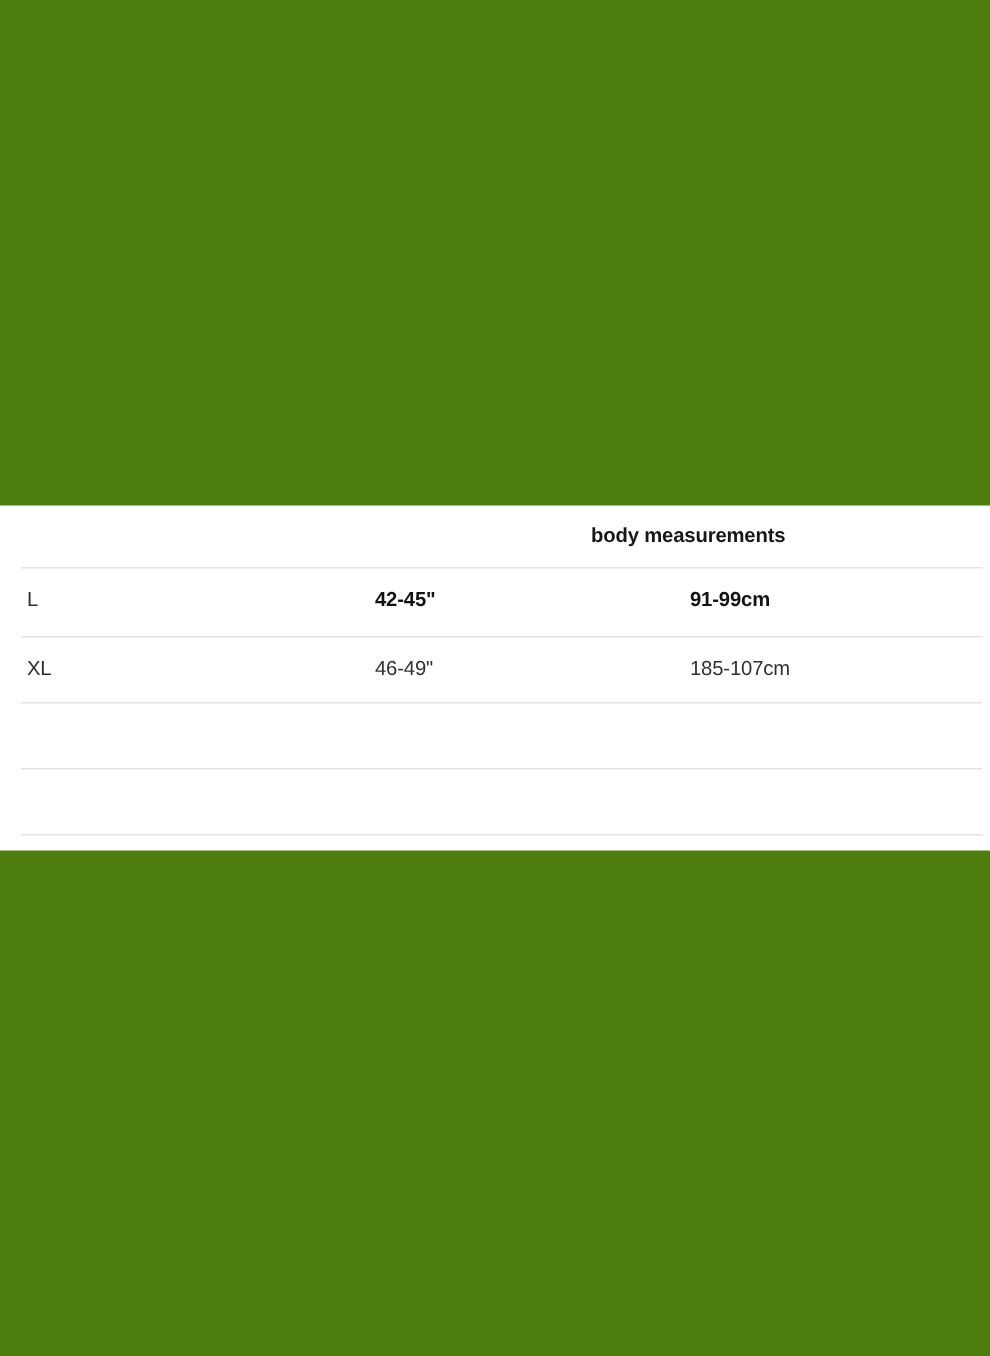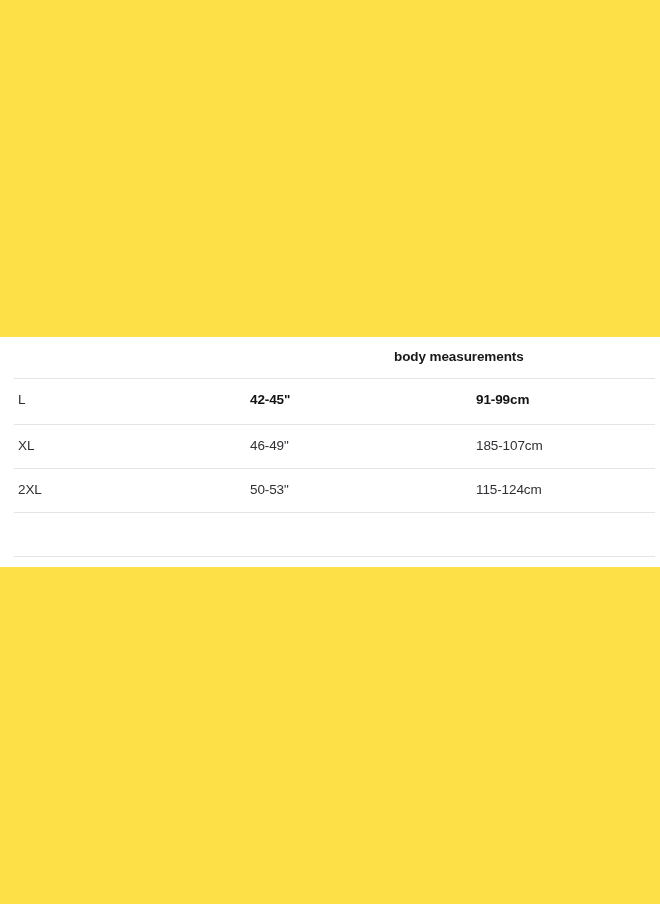--- a/index.html
+++ b/index.html
@@ -10,21 +10,21 @@
     width: 660px;
     height: 904px;
     background: #000000;
     font-family: "Liberation Sans", sans-serif;
     overflow: hidden;
   }
   #screen {
     position: relative;
     width: 660px;
     height: 904px;
-    background: #fde047;
+    background: #4d7c0f;
     text-align: center;
   }
   
   #size-chart-panel {
     position: absolute;
     left: 0;
     top: 337px;
     width: 660px;
     height: 230px;
     background: #ffffff;
@@ -68,21 +68,21 @@
   .chart-row .cell {
     position: absolute;
     top: 13px;
     font-size: 13.5px;
     color: #2e3033;
     letter-spacing: -0.1px;
     white-space: nowrap;
   }
   .cell-size { left: 18px; color: #3a3c40; }
   .cell-inch { left: 250px; }
-  .cell-cm   { left: 476px; }
+  .cell-cm   { left: 460px; }
   .chart-row.emphasis .cell-inch,
   .chart-row.emphasis .cell-cm {
     font-weight: 700;
     color: #121315;
   }
 </style>
 </head>
 <body>
 
 <div id="screen">
@@ -108,25 +108,20 @@
     <div class="divider" style="top:87px;"></div>
 
     <div class="chart-row" style="top:88px;">
       <span class="cell cell-size">XL</span>
       <span class="cell cell-inch">46-49"</span>
       <span class="cell cell-cm">185-107cm</span>
     </div>
 
     <div class="divider" style="top:131px;"></div>
 
-    <div class="chart-row" style="top:132px;">
-      <span class="cell cell-size">2XL</span>
-      <span class="cell cell-inch">50-53"</span>
-      <span class="cell cell-cm">115-124cm</span>
-    </div>
 
     <div class="divider" style="top:175px;"></div>
 
 
     <div class="divider" style="top:219px;"></div>
 
   </div>
 
   <div id="bottom-black-area"></div>
 

